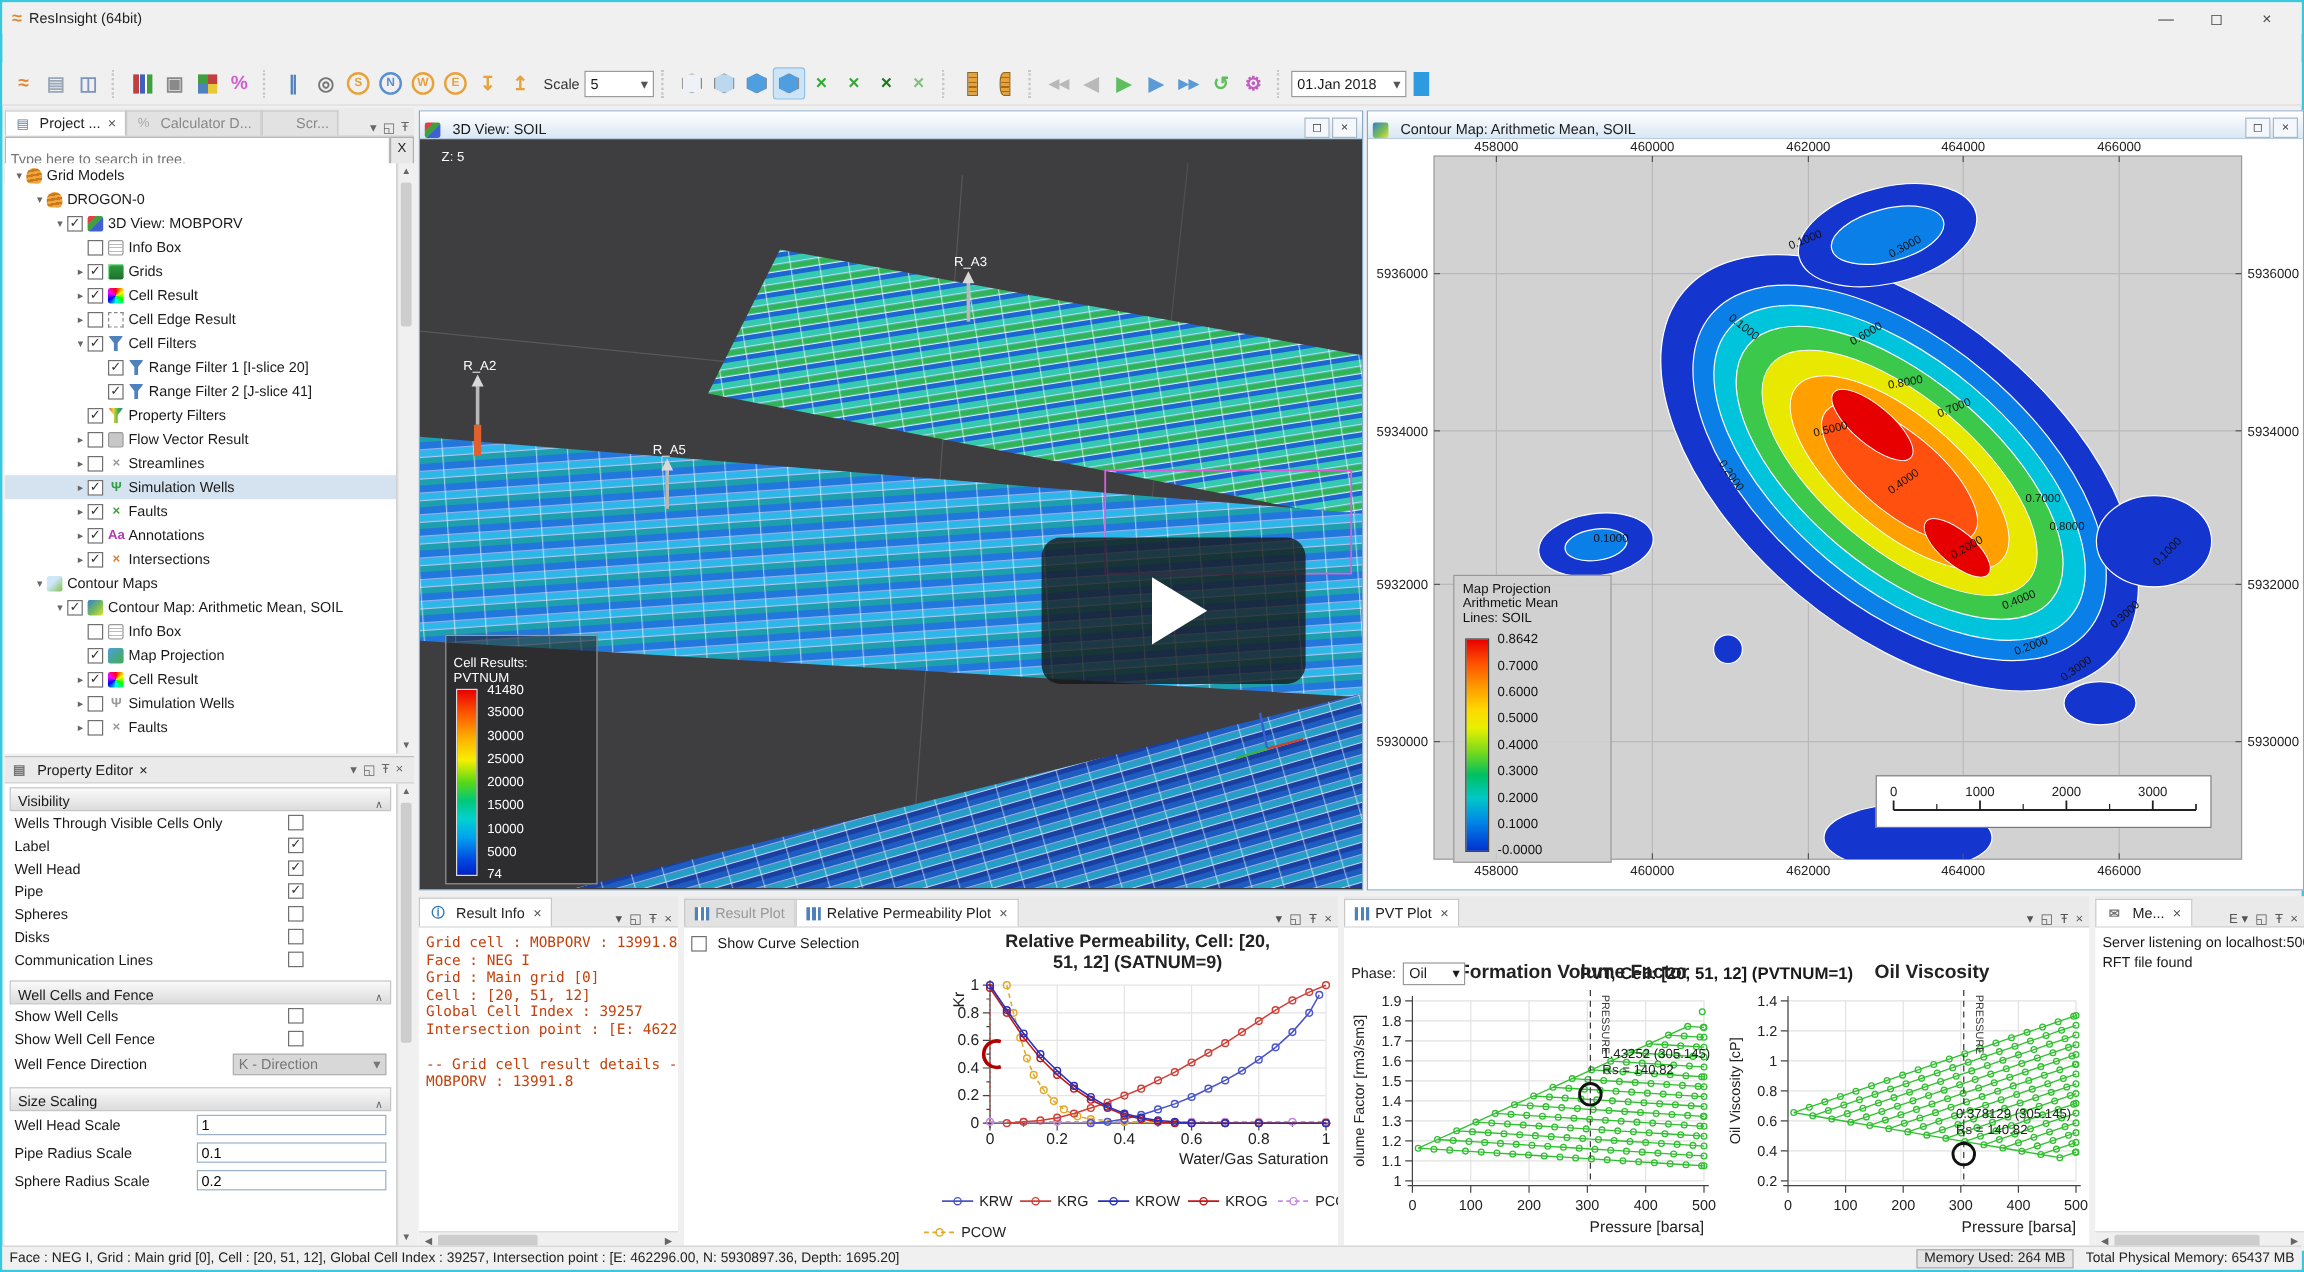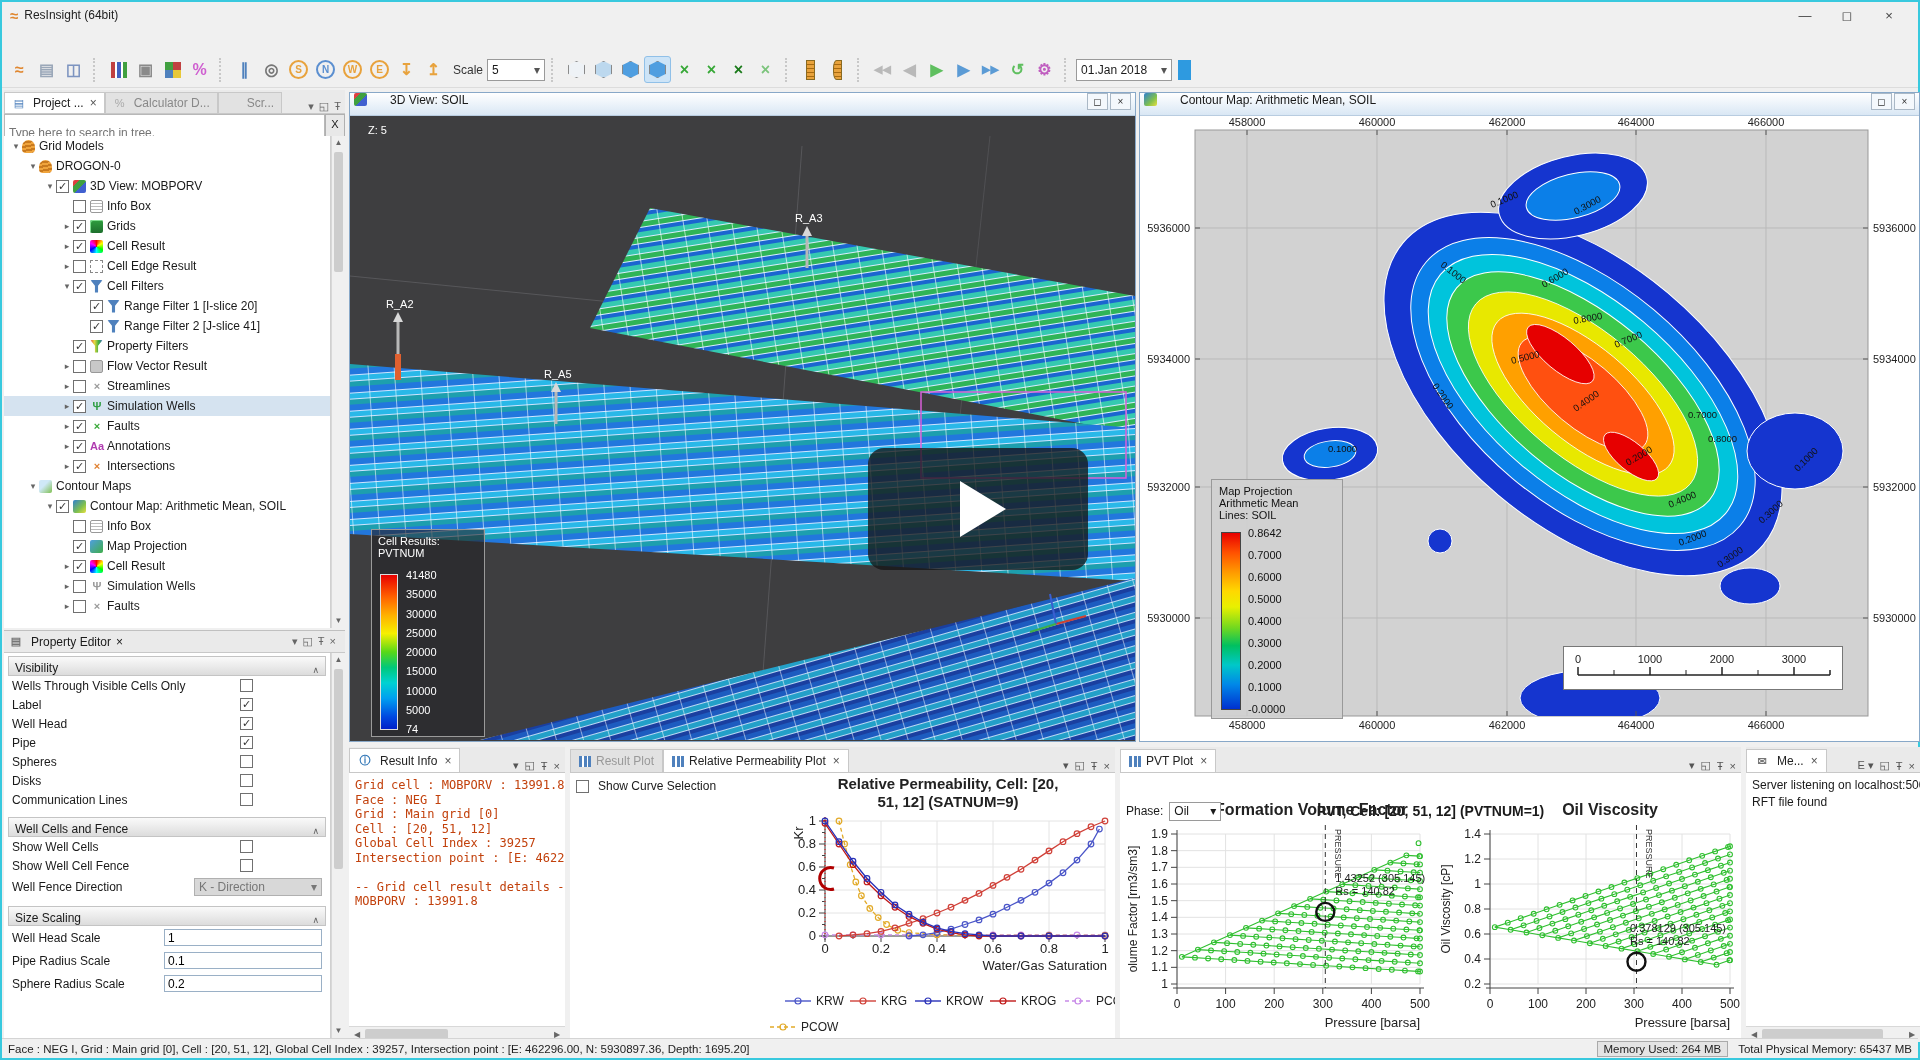--- a/index.html
+++ b/index.html
@@ -65,25 +65,25 @@
   .pehdr{height:20px;background:linear-gradient(#fafafa,#dcdcdc);border:1px solid #c4c4c4;display:flex;align-items:flex-end;padding:0 6px;margin-top:8px}
   .pehdr:first-child{margin-top:0}
   .pehdr .chev{margin-left:auto;color:#666;font-size:9px}
   .perow{height:19px;display:flex;align-items:center;padding:0 4px}
   .perow .plabel{width:228px;font-size:12px}
   .pein{width:158px;height:17px;border:1px solid #9ab0c6;font-size:12px;padding:0 3px;background:#fff}
   .pesel{width:158px;height:18px;border:1px solid #b0b0b0;background:#d8d8d8;color:#777;font-size:12px;display:flex;align-items:center;padding:0 4px;justify-content:space-between}
   .perow.tall{height:23px}
   
   .mdiwin{position:absolute;background:#fff;border:1px solid #88a8c8}
-  .wt{height:23px;background:linear-gradient(#ffffff,#d9e7f4);display:flex;align-items:flex-start;gap:19px;padding:0 4px;border-bottom:1px solid #b8cce0;font-size:12px}
+  .wt{height:23px;background:linear-gradient(#ffffff,#d9e7f4);display:flex;align-items:flex-end;gap:6px;padding:0 4px;border-bottom:1px solid #b8cce0;font-size:12px}
   .wbtns{margin-left:auto;display:flex;gap:2px}
   .wb{width:21px;height:17px;border:1px solid #aab8c6;background:#f4f8fc;font-size:10px;text-align:center;line-height:15px;color:#333}
   
-  #legend3d{position:absolute;left:21px;top:436px;width:114px;height:208px;background:rgba(35,35,38,.62);border:1px solid #9a9a9a;color:#fff;padding:5px 6px;font-size:11px}
+  #legend3d{position:absolute;left:21px;top:436px;width:127px;height:208px;background:rgba(35,35,38,.62);border:1px solid #9a9a9a;color:#fff;padding:17px 6px;font-size:11px}
   #legend3d .bar{position:absolute;left:8px;top:44px;width:18px;height:156px;border:1px solid #ddd;background:linear-gradient(180deg,#e80000,#ff6000 14%,#ffb000 26%,#f6f000 38%,#58d818 50%,#00c87a 60%,#00d2d2 70%,#00a0f0 80%,#0048e0 92%,#0020c8)}
   #legend3d .ticks{position:absolute;left:34px;top:39px;height:166px;display:flex;flex-direction:column;justify-content:space-between}
   #playov{position:absolute;left:518px;top:355px;width:220px;height:122px;background:rgba(22,22,22,.78);border-radius:16px;display:flex;align-items:center;justify-content:center}
   #playov .tri{width:0;height:0;border-left:46px solid #fff;border-top:28px solid transparent;border-bottom:28px solid transparent;margin-left:10px}
   
   #legendmap{position:absolute;left:71px;top:386px;width:132px;height:240px;background:rgba(208,208,208,.92);border:1px solid #999;padding:5px 7px;font-size:11px;color:#111}
   #legendmap .bar{position:absolute;left:9px;top:52px;width:20px;height:178px;border:1px solid #444;background:linear-gradient(180deg,#e80000,#ff5000 11%,#ff9800 22%,#ffd800 33%,#e8f000 42%,#70d820 54%,#00c060 64%,#00c8c8 75%,#0088e8 86%,#0030d0)}
   #legendmap .ticks{position:absolute;left:36px;top:47px;height:188px;display:flex;flex-direction:column;justify-content:space-between}
   #scalebar{position:absolute;left:423px;top:553px;width:280px;height:44px;background:#fff;border:1px solid #777}
   

